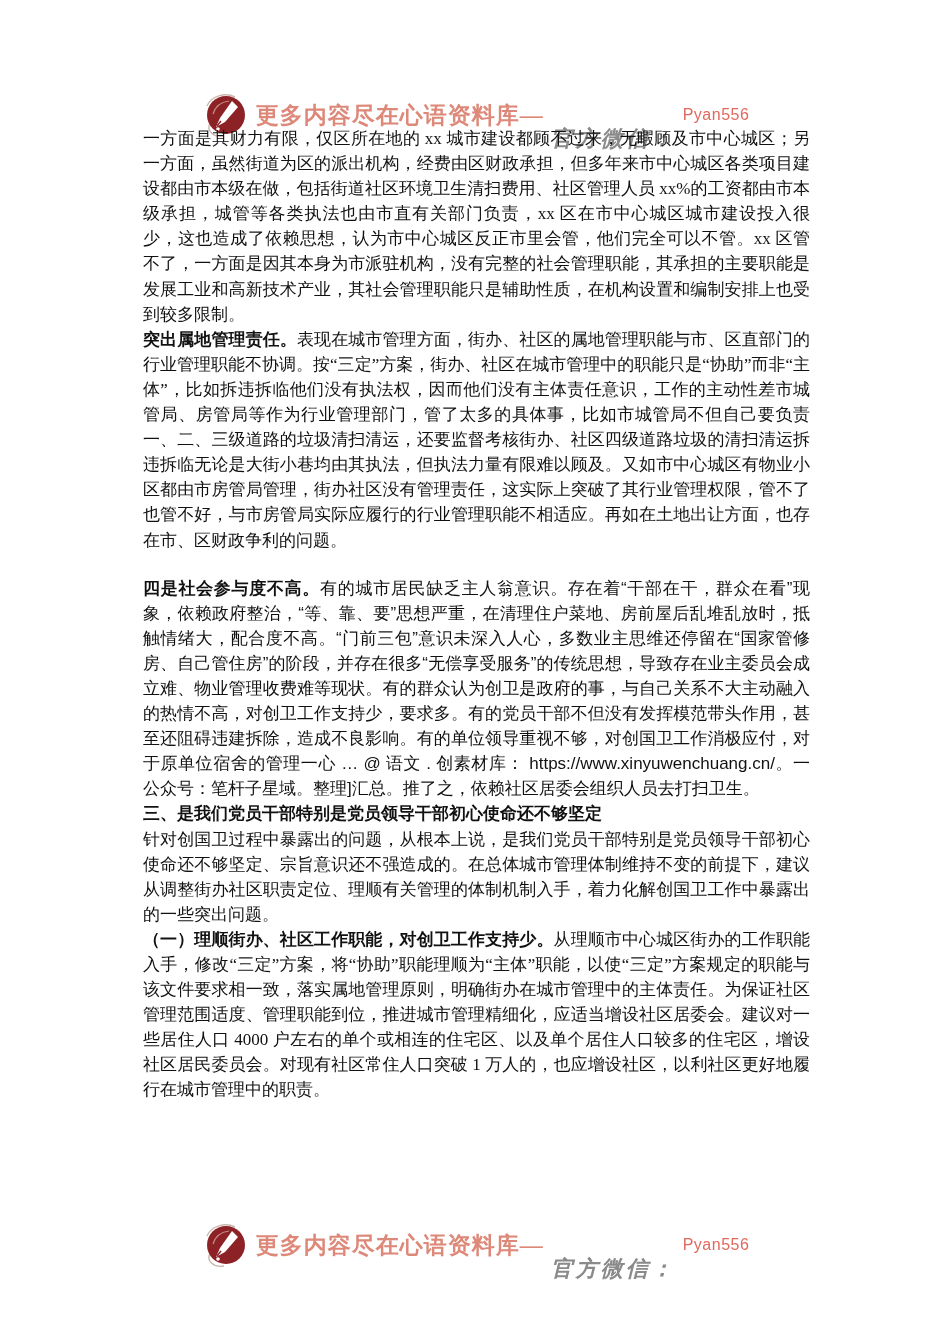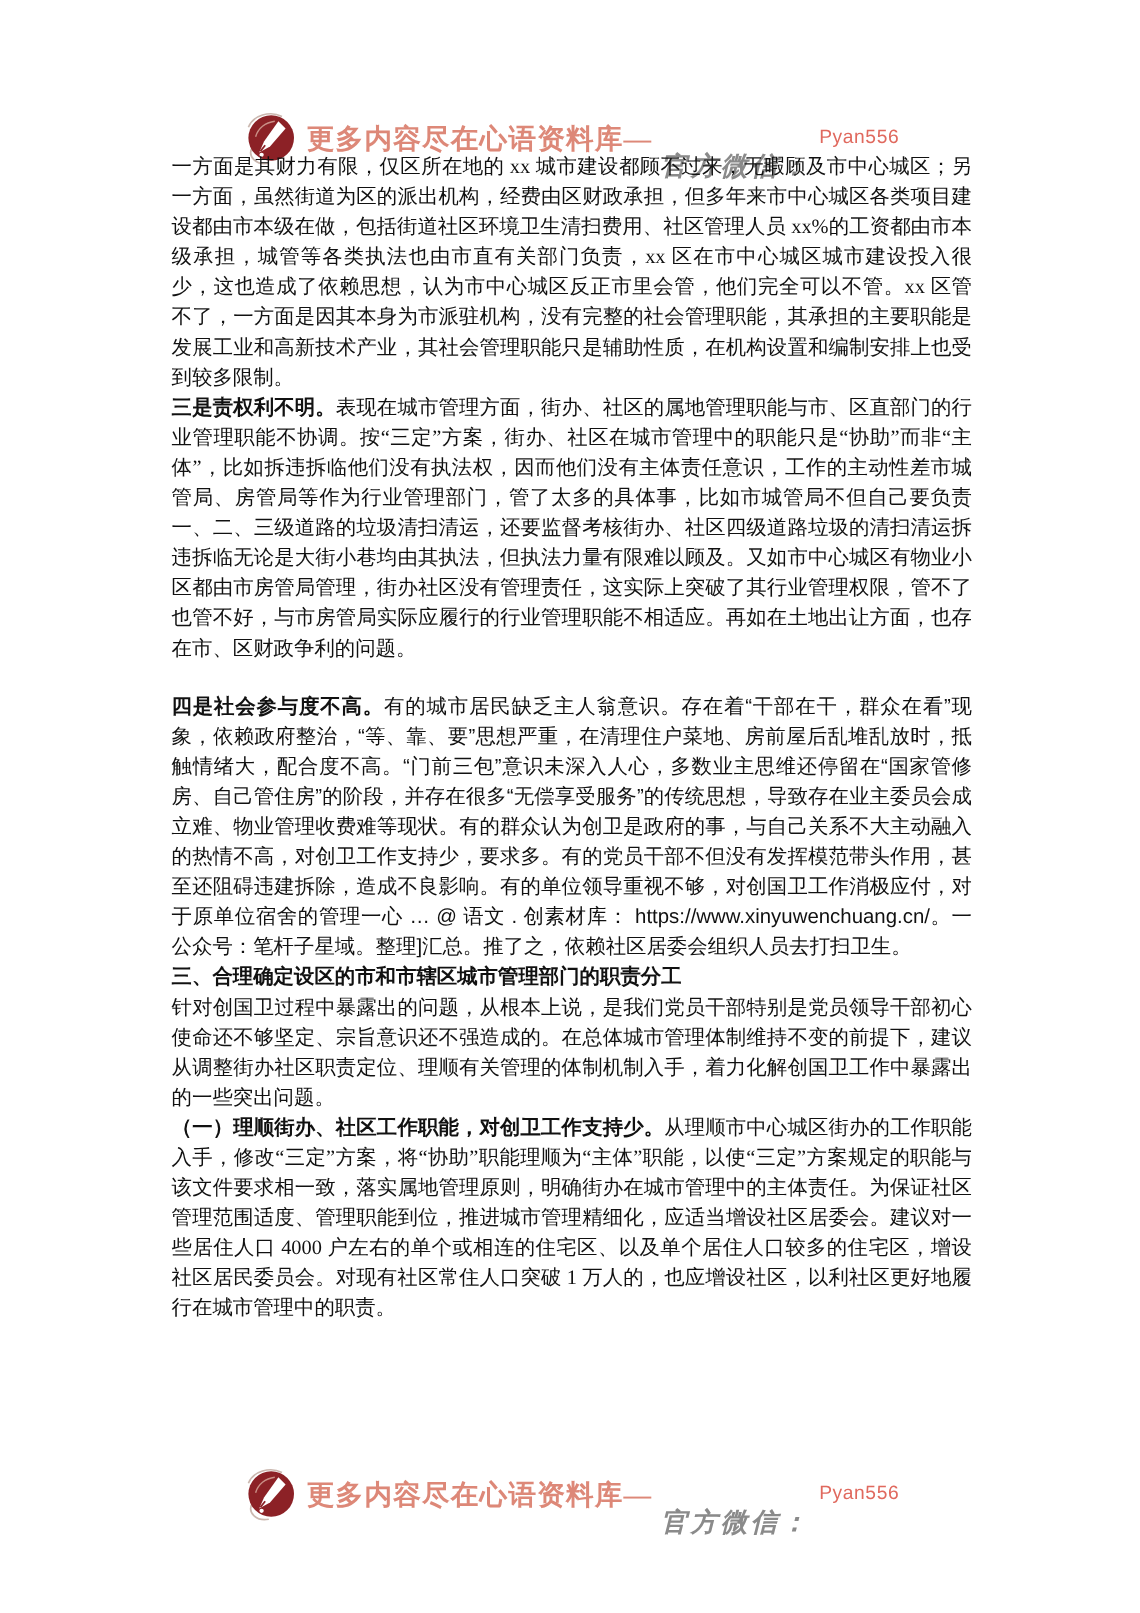--- a/index.html
+++ b/index.html
@@ -89,23 +89,23 @@
       <circle cx="17" cy="39" r="1.8" fill="#ffffff"></circle>
     </svg>
   </span>
   <span class="brand-site-text">更多内容尽在心语资料库—</span>
   <span class="brand-wechat-label">官方微信：</span>
   <span class="brand-wechat-account">Pyan556</span>
 </div>
 
 <div class="doc-body">
     <p class="para serif"><span>一方面是其财力有限，仅区所在地的 xx 城市建设都顾不过来，无暇顾及市中心城区；另一方面，虽然街道为区的派出机构，经费由区财政承担，但多年来市中心城区各类项目建设都由市本级在做，包括街道社区环境卫生清扫费用、社区管理人员 xx%的工资都由市本级承担，城管等各类执法也由市直有关部门负责，xx 区在市中心城区城市建设投入很少，这也造成了依赖思想，认为市中心城区反正市里会管，他们完全可以不管。xx 区管不了，一方面是因其本身为市派驻机构，没有完整的社会管理职能，其承担的主要职能是发展工业和高新技术产业，其社会管理职能只是辅助性质，在机构设置和编制安排上也受到较多限制。</span></p>
-    <p class="para serif"><span class="bold">三是责权利不明。</span><span>表现在城市管理方面，街办、社区的属地管理职能与市、区直部门的行业管理职能不协调。按“三定”方案，街办、社区在城市管理中的职能只是“协助”而非“主体”，比如拆违拆临他们没有执法权，因而他们没有主体责任意识，工作的主动性差市城管局、房管局等作为行业管理部门，管了太多的具体事，比如市城管局不但自己要负责一、二、三级道路的垃圾清扫清运，还要监督考核街办、社区四级道路垃圾的清扫清运拆违拆临无论是大街小巷均由其执法，但执法力量有限难以顾及。又如市中心城区有物业小区都由市房管局管理，街办社区没有管理责任，这实际上突破了其行业管理权限，管不了也管不好，与市房管局实际应履行的行业管理职能不相适应。再如在土地出让方面，也存在市、区财政争利的问题。</span></p>
+    <p class="para serif"><span class="bold">突出属地管理责任。</span><span>表现在城市管理方面，街办、社区的属地管理职能与市、区直部门的行业管理职能不协调。按“三定”方案，街办、社区在城市管理中的职能只是“协助”而非“主体”，比如拆违拆临他们没有执法权，因而他们没有主体责任意识，工作的主动性差市城管局、房管局等作为行业管理部门，管了太多的具体事，比如市城管局不但自己要负责一、二、三级道路的垃圾清扫清运，还要监督考核街办、社区四级道路垃圾的清扫清运拆违拆临无论是大街小巷均由其执法，但执法力量有限难以顾及。又如市中心城区有物业小区都由市房管局管理，街办社区没有管理责任，这实际上突破了其行业管理权限，管不了也管不好，与市房管局实际应履行的行业管理职能不相适应。再如在土地出让方面，也存在市、区财政争利的问题。</span></p>
     <p class="para sans"><span class="bold">四是社会参与度不高。</span><span>有的城市居民缺乏主人翁意识。存在着“干部在干，群众在看”现象，依赖政府整治，“等、靠、要”思想严重，在清理住户菜地、房前屋后乱堆乱放时，抵触情绪大，配合度不高。“门前三包”意识未深入人心，多数业主思维还停留在“国家管修房、自己管住房”的阶段，并存在很多“无偿享受服务”的传统思想，导致存在业主委员会成立难、物业管理收费难等现状。有的群众认为创卫是政府的事，与自己关系不大主动融入的热情不高，对创卫工作支持少，要求多。有的党员干部不但没有发挥模范带头作用，甚至还阻碍违建拆除，造成不良影响。有的单位领导重视不够，对创国卫工作消极应付，对于原单位宿舍的管理一心 … @ 语文 . 创素材库： https://www.xinyuwenchuang.cn/。一公众号：笔杆子星域。整理]汇总。推了之，依赖社区居委会组织人员去打扫卫生。</span></p>
-    <p class="para serif"><span class="bold">三、合理确定设区的市和市辖区城市管理部门的职责分工</span></p>
+    <p class="para serif"><span class="bold">三、是我们党员干部特别是党员领导干部初心使命还不够坚定</span></p>
     <p class="para serif"><span>针对创国卫过程中暴露出的问题，从根本上说，是我们党员干部特别是党员领导干部初心使命还不够坚定、宗旨意识还不强造成的。在总体城市管理体制维持不变的前提下，建议从调整街办社区职责定位、理顺有关管理的体制机制入手，着力化解创国卫工作中暴露出的一些突出问题。</span></p>
     <p class="para serif"><span class="bold">（一）理顺街办、社区工作职能，对创卫工作支持少。</span><span>从理顺市中心城区街办的工作职能入手，修改“三定”方案，将“协助”职能理顺为“主体”职能，以使“三定”方案规定的职能与该文件要求相一致，落实属地管理原则，明确街办在城市管理中的主体责任。为保证社区管理范围适度、管理职能到位，推进城市管理精细化，应适当增设社区居委会。建议对一些居住人口 4000 户左右的单个或相连的住宅区、以及单个居住人口较多的住宅区，增设社区居民委员会。对现有社区常住人口突破 1 万人的，也应增设社区，以利社区更好地履行在城市管理中的职责。</span></p>
   </div>
 
 <div class="brand-row footer">
   <span class="brand-logo">
     <svg width="48" height="50" viewBox="0 0 48 50" xmlns="http://www.w3.org/2000/svg">
       <path d="M6 16 C 10 6, 24 2, 34 7" stroke="#cbb8b0" stroke-width="1.4" fill="none"></path>
       <path d="M9 33 C 5 41, 13 48, 23 46" stroke="#cbb8b0" stroke-width="1.4" fill="none"></path>
       <circle cx="25" cy="25" r="19" fill="#8c2126"></circle>

